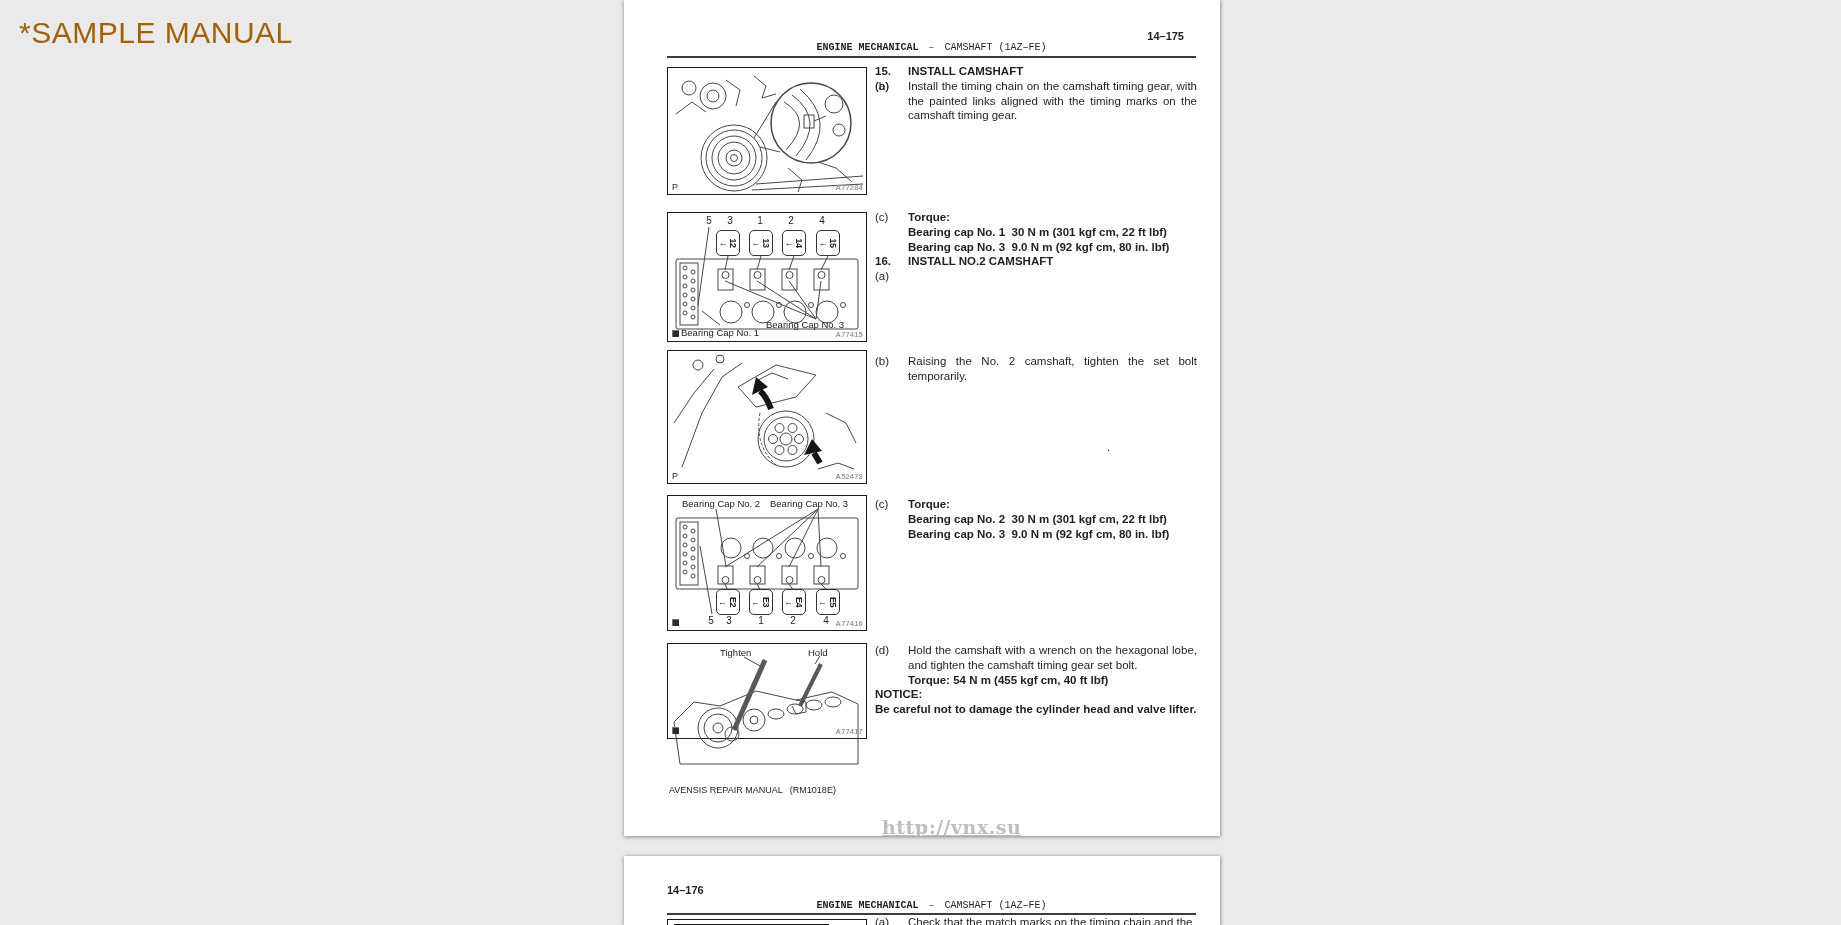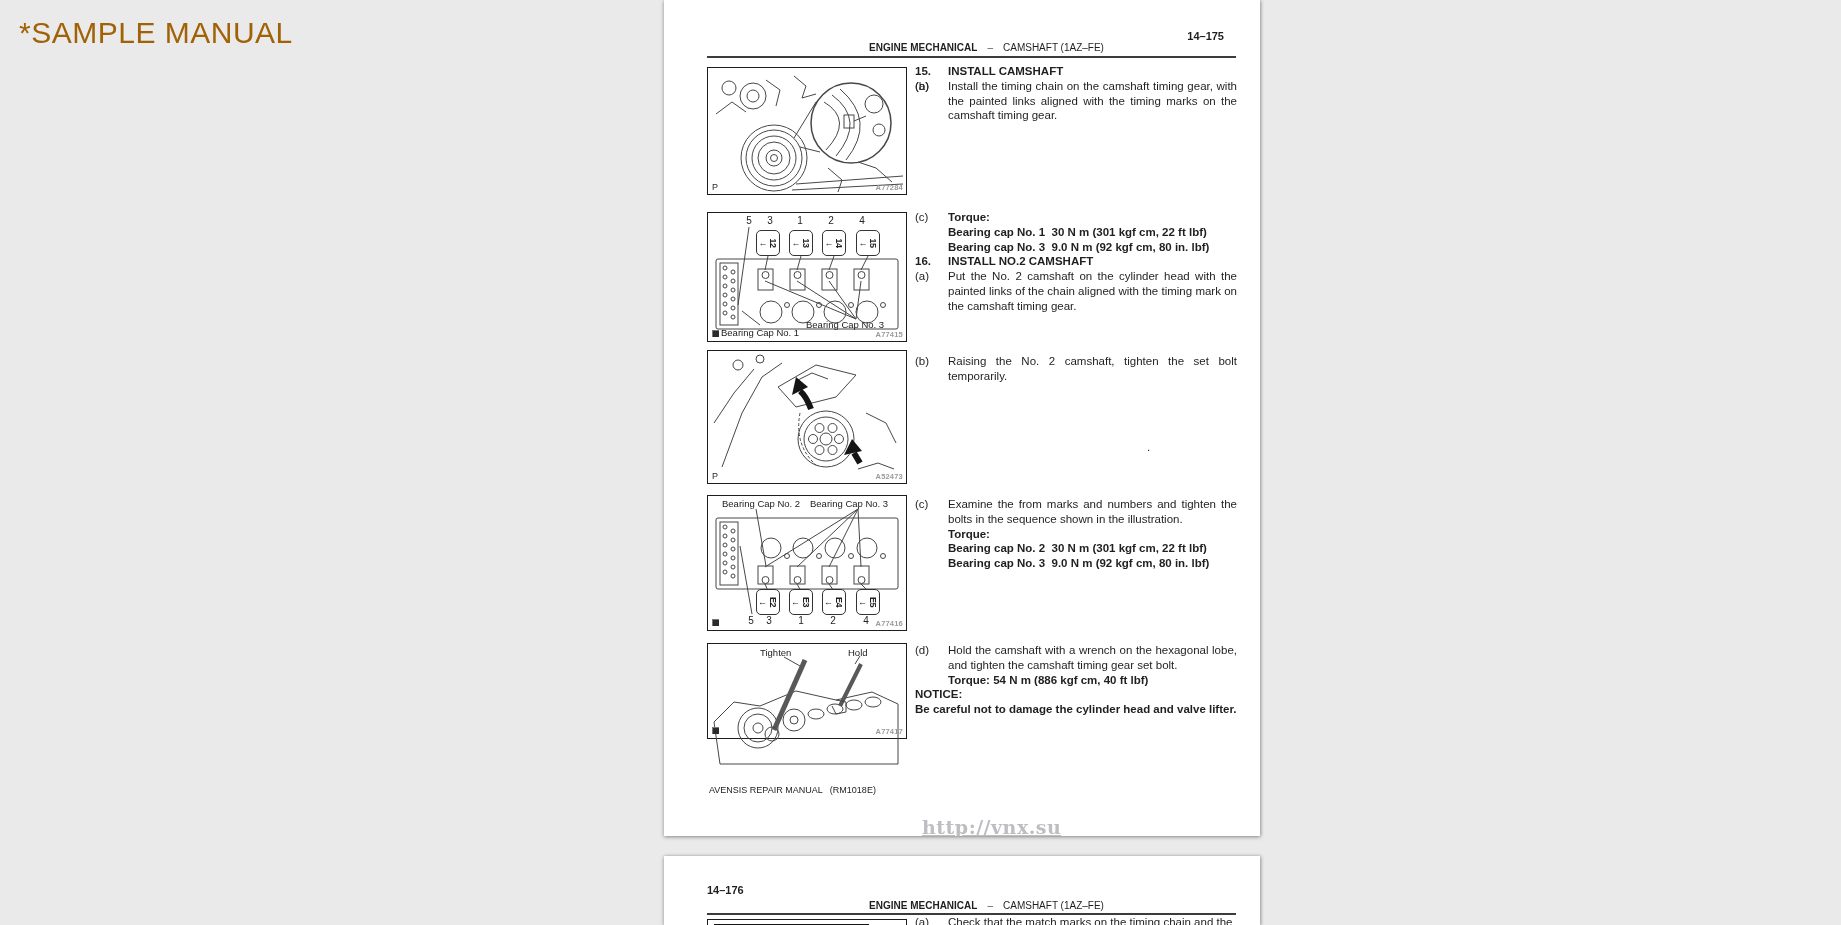--- a/index.html
+++ b/index.html
@@ -1,25 +1,25 @@
 <!DOCTYPE html>
 <html><head>
 <meta charset="utf-8">
 <style>
   html,body{margin:0;padding:0;}
   body{width:1841px;height:925px;overflow:hidden;background:#eaeaea;
        font-family:"Liberation Sans",sans-serif;color:#1f1f1f;}
   .screen{position:relative;width:1841px;height:925px;}
   .sample-wm{position:absolute;left:19px;top:16px;font-size:30px;letter-spacing:.5px;color:#a16207;}
   .page{position:absolute;left:624px;width:596px;background:#fff;
-        box-shadow:0 1px 4px rgba(0,0,0,.35),1px 0 3px rgba(0,0,0,.18);overflow:hidden;margin-left:40px;}
+        box-shadow:0 1px 4px rgba(0,0,0,.35),1px 0 3px rgba(0,0,0,.18);overflow:hidden;}
   .page1{top:0;height:836px;}
   .page2{top:856px;height:69px;}
   .pgnum{position:absolute;font-size:11px;font-weight:bold;}
-  .hdr{position:absolute;left:58px;width:529px;text-align:center;font-size:10px;white-space:pre;}
+  .hdr{position:absolute;left:43px;width:529px;text-align:center;font-size:10px;white-space:pre;font-family:Liberation Mono, monospace;}
   .hdr .b{font-weight:bold;}
   .hdr .sep{padding:0 10px;color:#555;}
   .rule{position:absolute;left:43px;width:529px;height:2px;background:#3c3c3c;}
   .fig{position:absolute;left:43px;width:200px;border:1.5px solid #1d1d1d;background:#fff;box-sizing:border-box;}
   .fig svg{position:absolute;left:0;top:0;}
   .fig-p{position:absolute;left:4px;bottom:2px;font-size:9px;color:#2a2a2a;}
   .fig-code{position:absolute;right:3px;bottom:2px;font-size:7.5px;font-weight:bold;color:#9b9b9b;letter-spacing:.2px;}
   .fig-ico{position:absolute;left:4px;bottom:4px;width:7px;height:7px;background:#2b2b2b;box-shadow:inset 1px 1px 0 #777;}
   .fig-lab{position:absolute;font-size:9.5px;color:#222;white-space:nowrap;}
   .fig-num{position:absolute;width:12px;text-align:center;font-size:10px;color:#222;}
@@ -312,49 +312,47 @@
         </div>
       <div class="tq">Torque:</div>
       <div class="tq">Bearing cap No. 1  30 N m (301 kgf cm, 22 ft lbf)</div>
       <div class="tq">Bearing cap No. 3  9.0 N m (92 kgf cm, 80 in. lbf)</div>
       <div class="step">
           <span class="lbl b">16.</span>
           <span class="jt b">INSTALL NO.2 CAMSHAFT</span>
         </div>
       <div class="step">
           <span class="lbl">(a)</span>
-          <span class="jt">Put the No. 2 camshaft on the cylinder head with the painted links of the chain aligned with the timing mark on the camshaft timing gear.</span>
         </div>
     </div>
 
     <div class="tcol" style="top:354px">
       <div class="step">
           <span class="lbl">(b)</span>
           <span class="jt">Raising the No. 2 camshaft, tighten the set bolt temporarily.</span>
         </div>
     </div>
 
     <span class="stray" style="left:483px;top:441px">.</span>
 
     <div class="tcol" style="top:497px">
       <div class="step">
           <span class="lbl">(c)</span>
-          <span class="jt">Examine the from marks and numbers and tighten the bolts in the sequence shown in the illustration.</span>
         </div>
       <div class="tq">Torque:</div>
       <div class="tq">Bearing cap No. 2  30 N m (301 kgf cm, 22 ft lbf)</div>
       <div class="tq">Bearing cap No. 3  9.0 N m (92 kgf cm, 80 in. lbf)</div>
     </div>
 
     <div class="tcol" style="top:643px">
       <div class="step">
           <span class="lbl">(d)</span>
           <span class="jt">Hold the camshaft with a wrench on the hexagonal lobe, and tighten the camshaft timing gear set bolt.</span>
         </div>
-      <div class="tq">Torque: 54 N m (886 kgf cm, 40 ft lbf)</div>
+      <div class="tq">Torque: 54 N m (455 kgf cm, 40 ft lbf)</div>
       <div class="flush">NOTICE:</div>
       <div class="flush">Be careful not to damage the cylinder head and valve lifter.</div>
     </div>
 
     <div class="footer">AVENSIS REPAIR MANUAL   (RM1018E)</div>
     <div class="sitewm">http://vnx.su</div>
   </div>
 
   <div class="page page2">
     <div class="p2-num">14–176</div>

